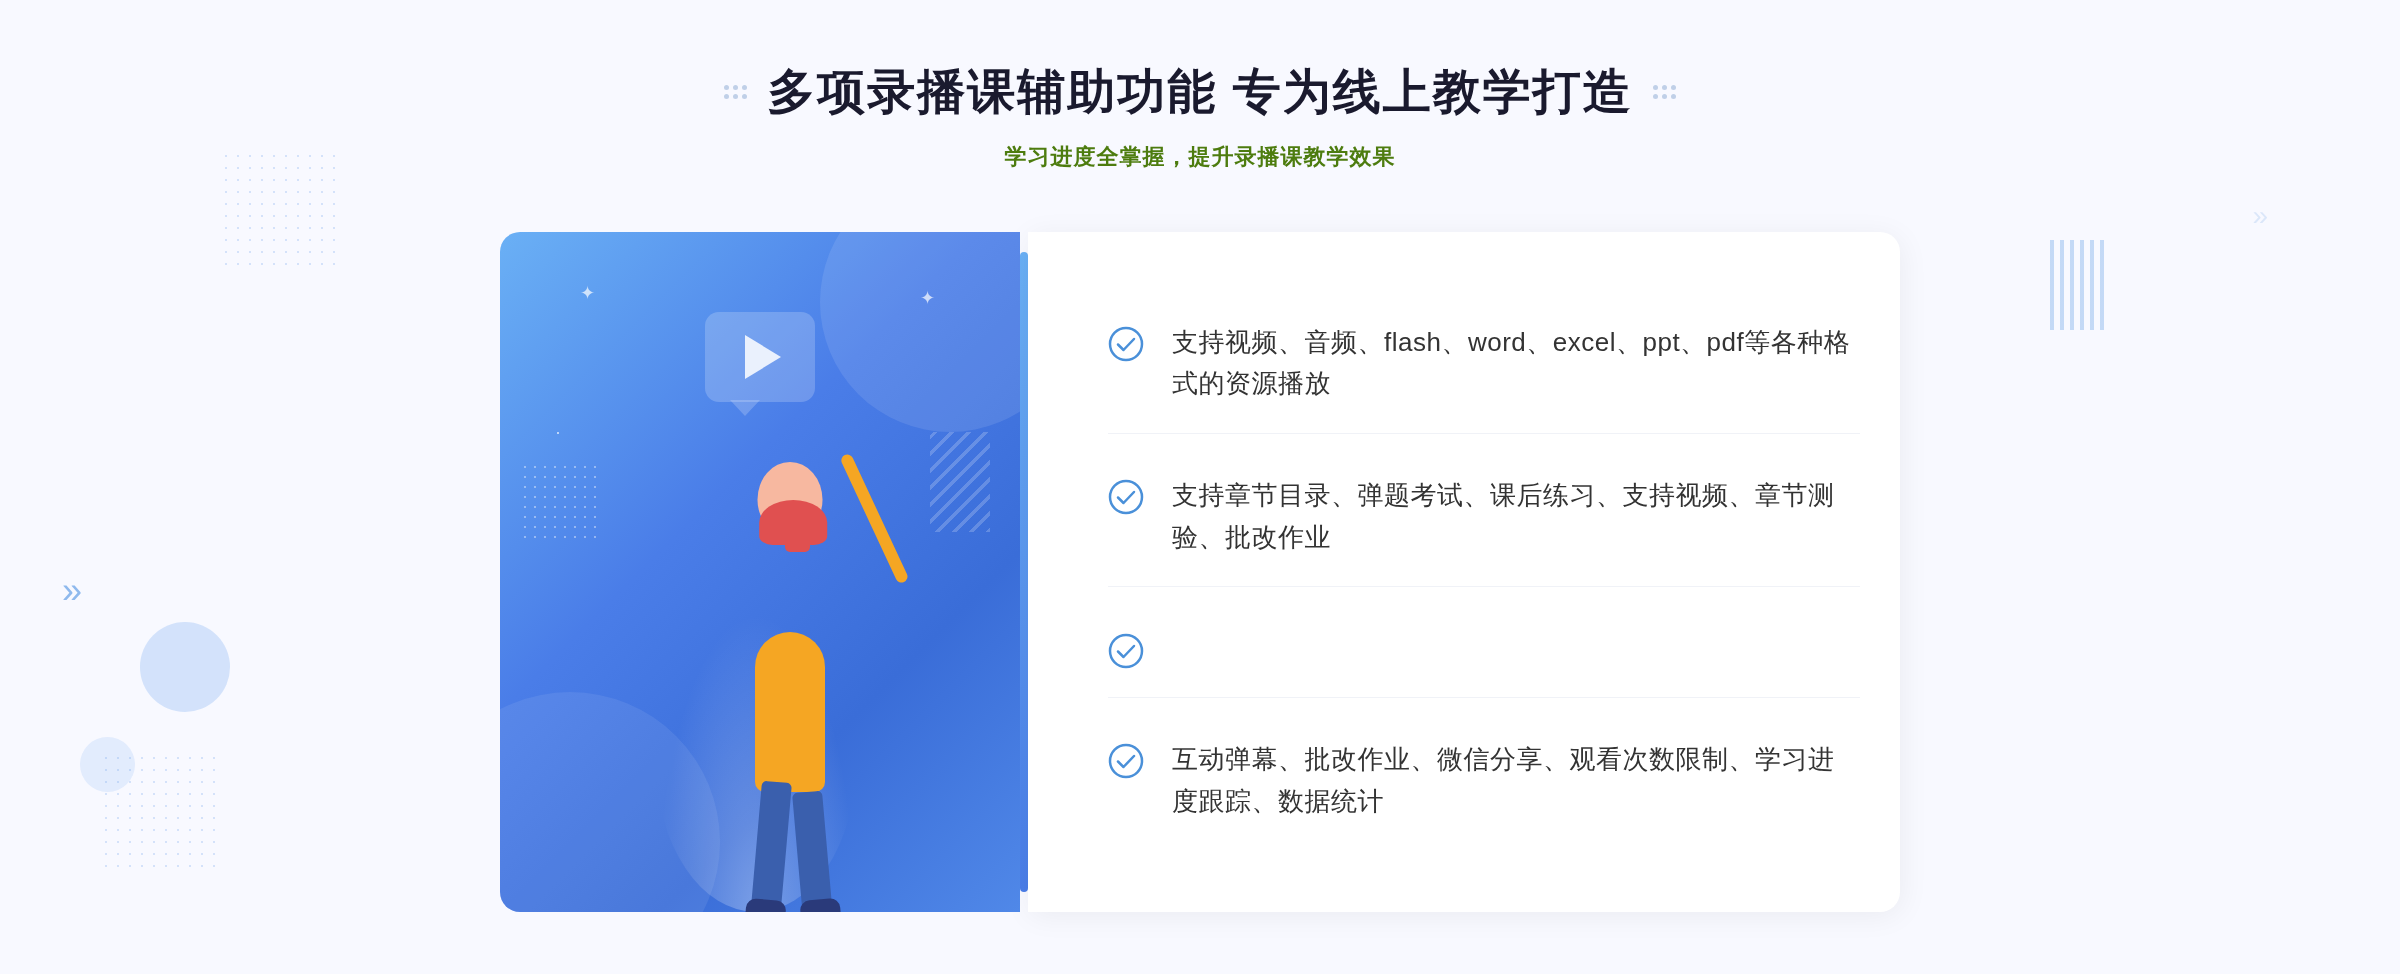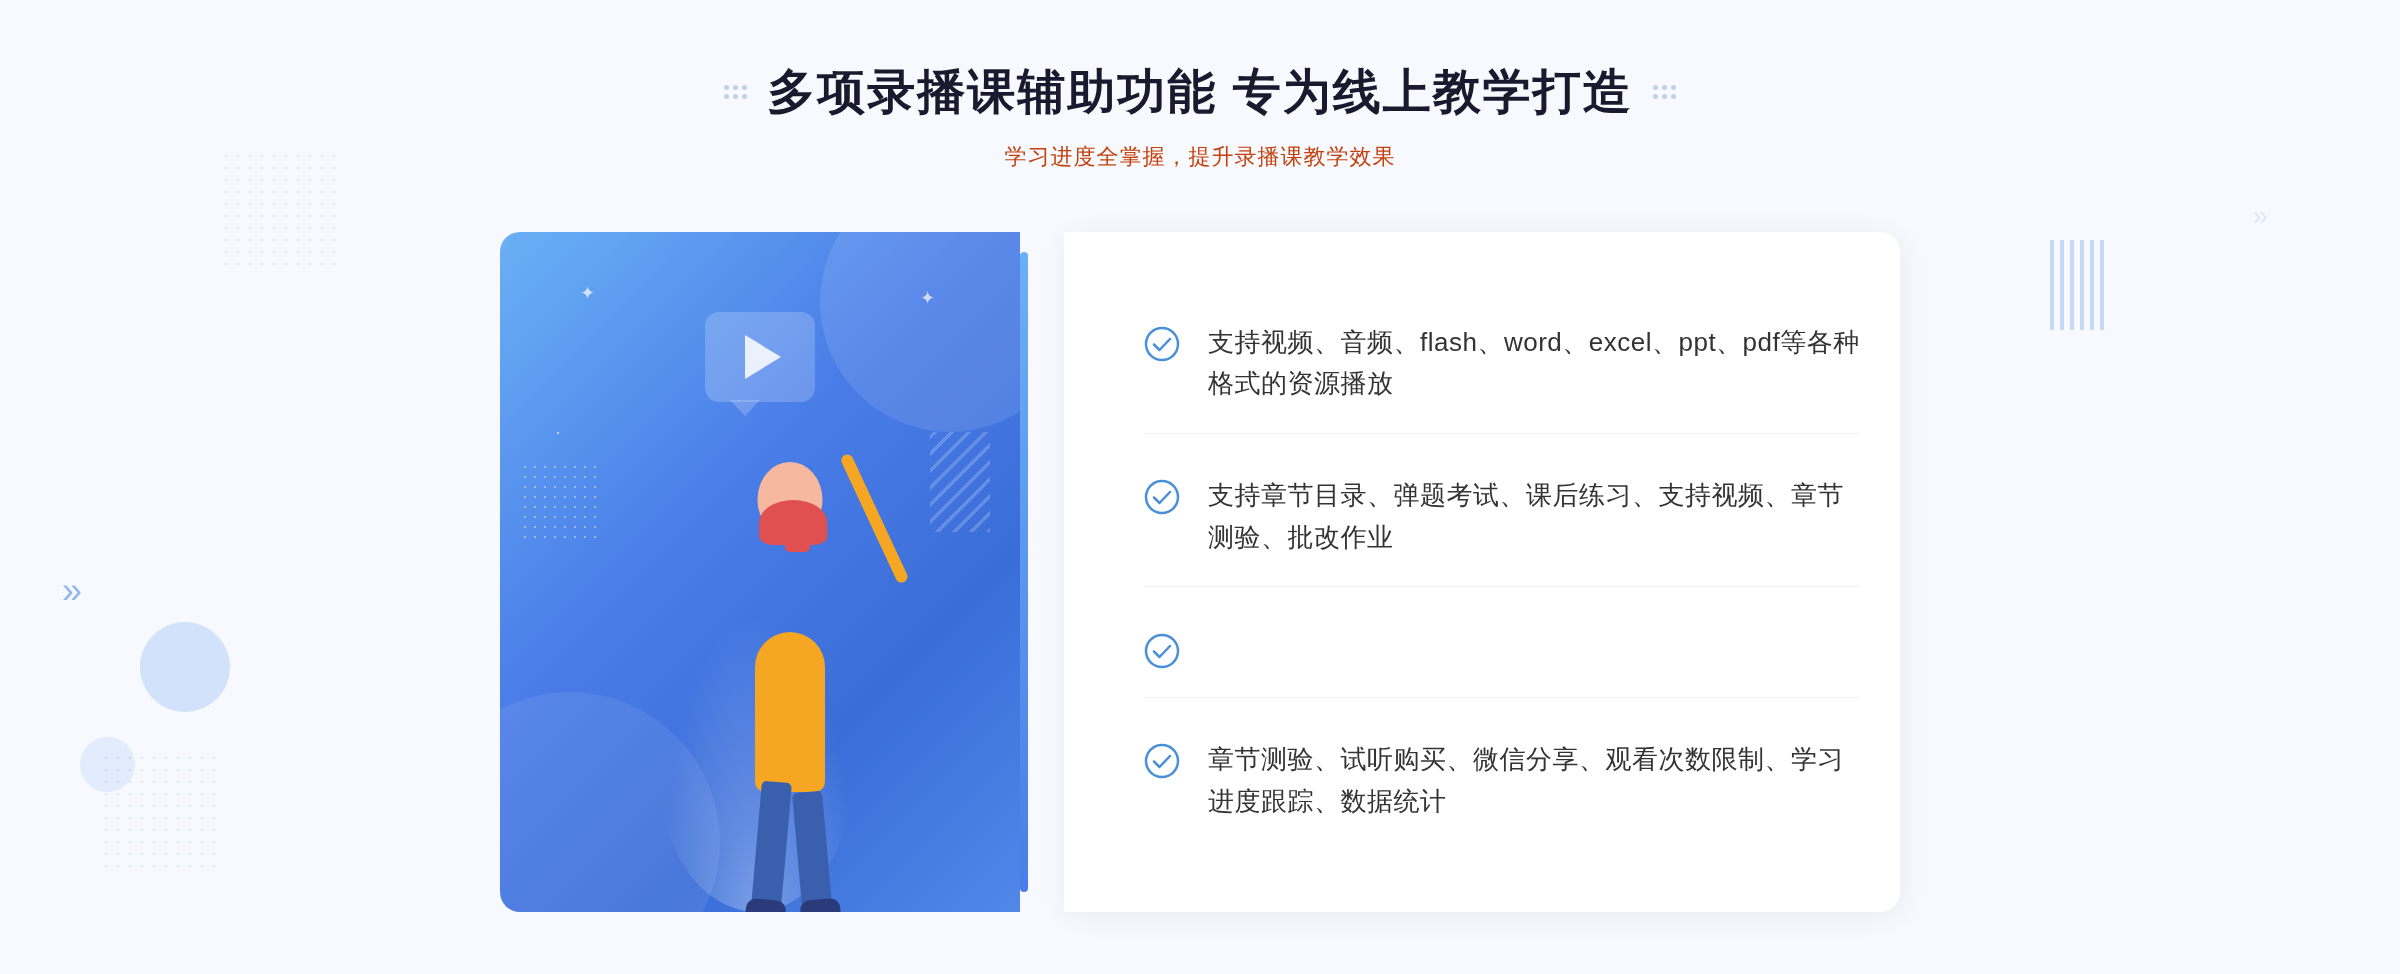--- a/index.html
+++ b/index.html
@@ -135,22 +135,22 @@
 
     .main-title {
       font-size: 48px;
       font-weight: 700;
       color: #1a1a2e;
       letter-spacing: 2px;
     }
 
     .sub-title {
       font-size: 22px;
-      color: #c2410c;
-      font-weight: 400;
+      color: #4d7c0f;
+      font-weight: 700;
       letter-spacing: 1px;
     }
 
     .content-wrapper {
       display: flex;
       align-items: stretch;
       width: 1400px;
       position: relative;
       z-index: 2;
     }
@@ -393,21 +393,20 @@
     
     .features-card {
       flex: 1;
       background: #fff;
       border-radius: 0 20px 20px 0;
       padding: 55px 40px 55px 80px;
       display: flex;
       flex-direction: column;
       justify-content: space-around;
       box-shadow: 2px 4px 30px rgba(0,0,0,0.06);
-      margin-left: 36px;
     }
 
     .feature-item {
       display: flex;
       align-items: flex-start;
       gap: 28px;
       padding: 28px 0;
       border-bottom: 1px solid #f0f2f7;
     }
 
@@ -553,19 +552,19 @@
         </div>
       </div>
 
       <div class="feature-item">
         <div class="feature-check-icon">
           <svg viewBox="0 0 36 36" fill="none" xmlns="http://www.w3.org/2000/svg">
             <circle cx="18" cy="18" r="16" stroke="#4a90d9" stroke-width="2.5"></circle>
             <path d="M10 18.5L15.5 24L26 13" stroke="#4a90d9" stroke-width="2.5" stroke-linecap="round" stroke-linejoin="round"></path>
           </svg>
         </div>
-        <span class="feature-text">章节测验、试听购买、微信分享、观看次数限制、学习进度跟踪、数据统计</span>
+        <span class="feature-text">互动弹幕、批改作业、微信分享、观看次数限制、学习进度跟踪、数据统计</span>
       </div>
 
     </div>
   </div>
 
 </div>
 
 </body></html>

